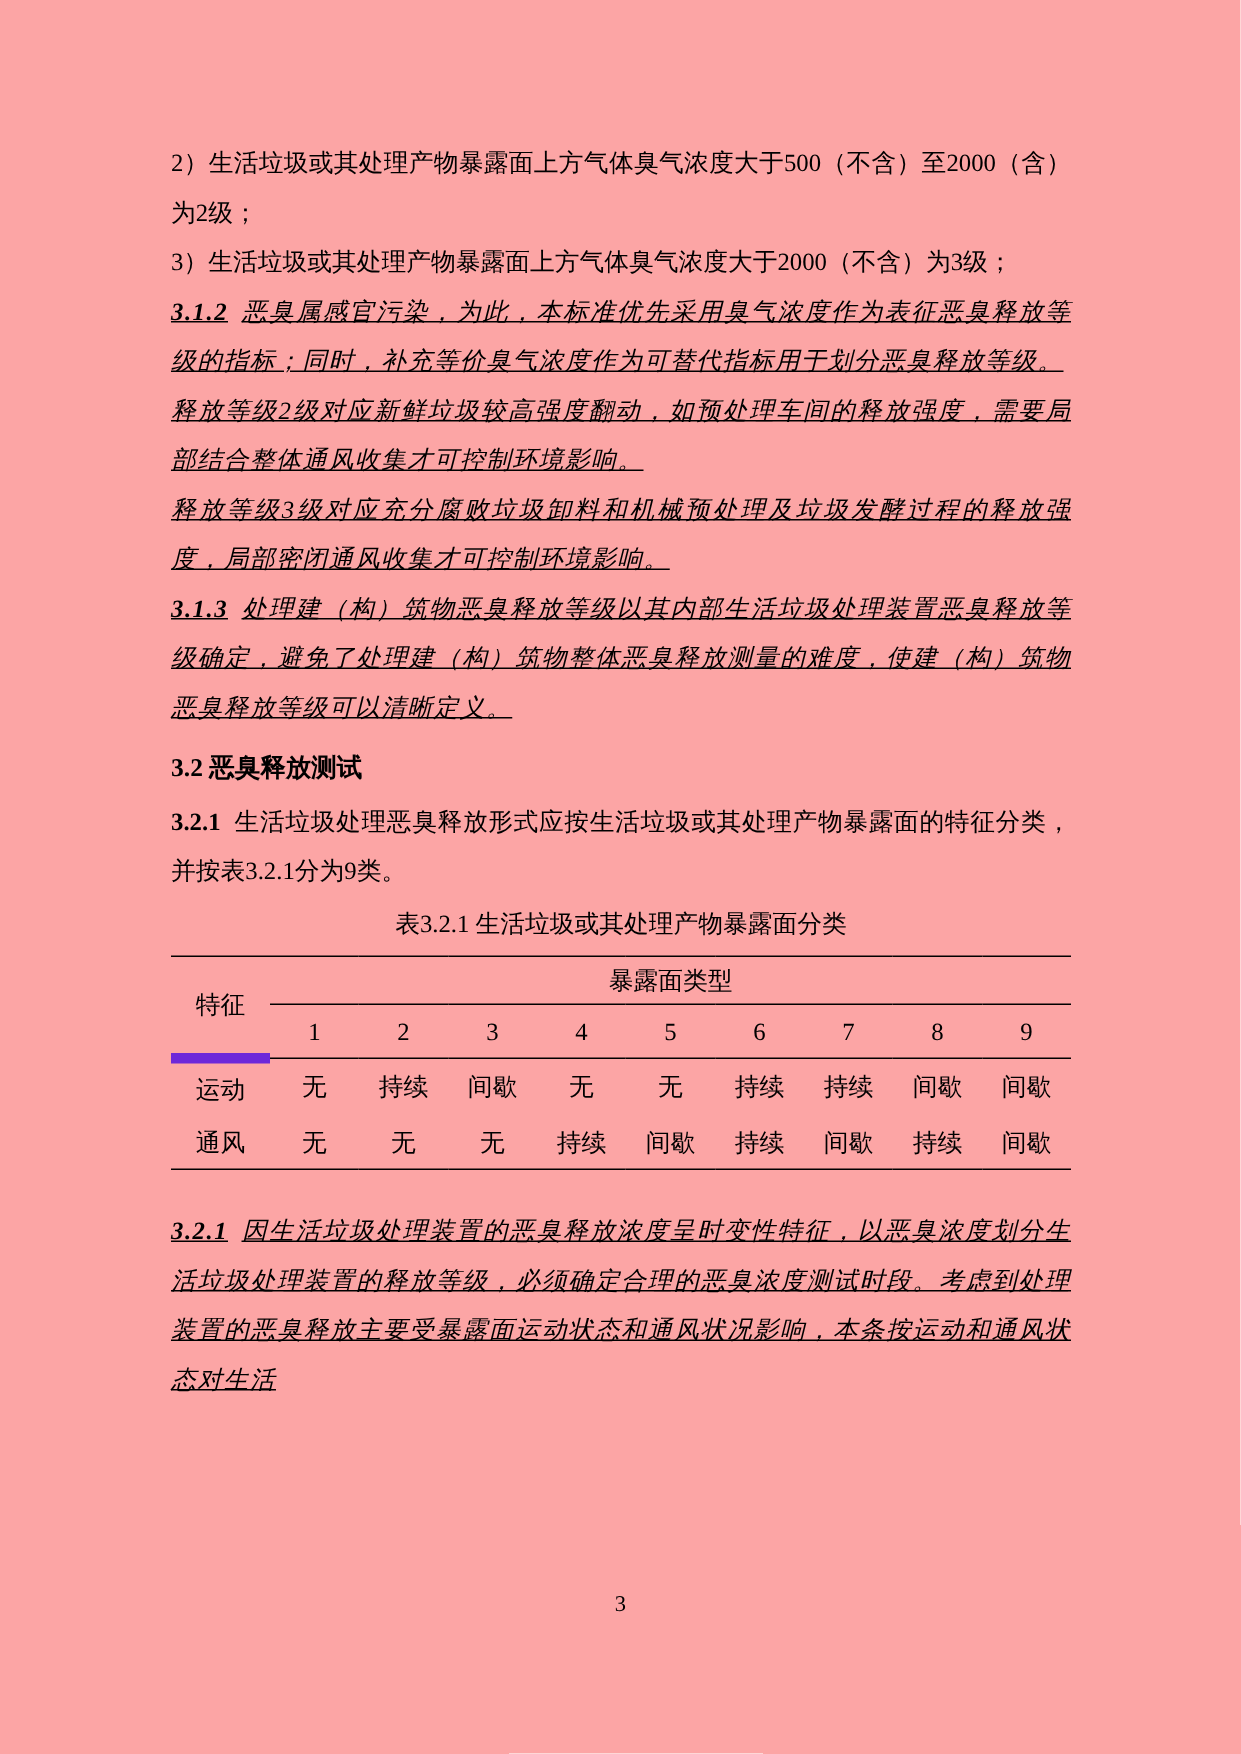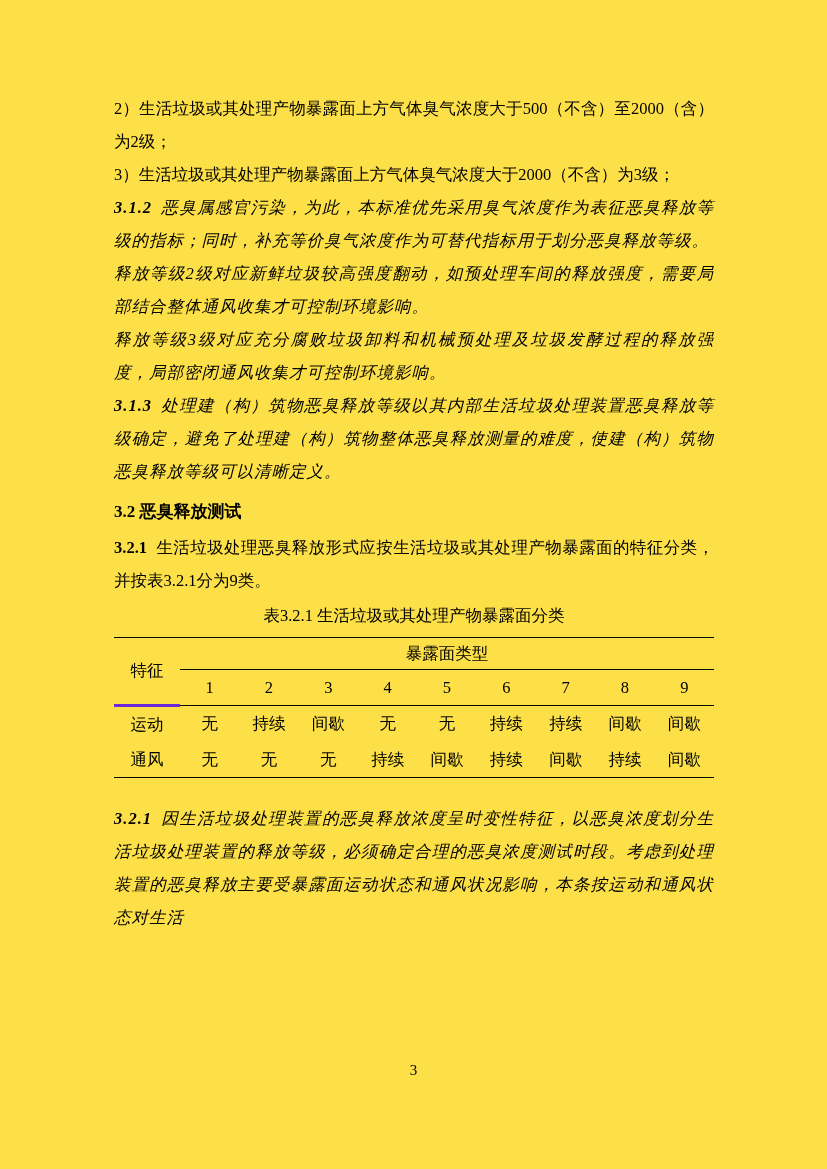--- a/index.html
+++ b/index.html
@@ -8,21 +8,21 @@
     background: #ffffff;
   }
   body {
     font-family: "Liberation Serif", "DejaVu Serif", serif;
     color: #000000;
   }
   .page {
     position: relative;
     width: 827px;
     height: 1169px;
-    background: #fde047;
+    background: #fca5a5;
     margin: 0 auto;
     overflow: hidden;
   }
   .content {
     position: absolute;
     left: 114px;
     top: 92px;
     width: 600px;
   }
   .para {
@@ -31,20 +31,21 @@
     text-align: justify;
     margin: 0;
   }
   .para .pnum {
     font-weight: bold;
     padding-right: 9px;
   }
   .para.kai {
     font-style: italic;
     letter-spacing: 1px;
+    text-decoration: underline;
   }
   .section-heading {
     font-size: 17px;
     font-weight: bold;
     text-align: left;
     line-height: 33px;
     margin: 7px 0 3px 0;
   }
   .table-caption {
     font-size: 16.5px;
@@ -63,21 +64,21 @@
   }
   table.exposure td {
     text-align: center;
     vertical-align: middle;
     padding: 0;
   }
   col.c-feature { width: 66px; }
   tr.hdr td { height: 31px; margin-top: 28px; }
   tr.nums td { height: 35px; border-bottom: 1px solid #000; }
   tr.datarow td { height: 35px; }
-  td.feature { border-bottom: 3px solid #6d28d9; }
+  td.feature { border-bottom: 7px solid #6d28d9; }
   td.type-head { border-bottom: 1px solid #000; }
   .final-para { margin-top: 24px; }
   .page-number {
     position: absolute;
     left: 0;
     top: 1060px;
     width: 100%;
     text-align: center;
     font-size: 15px;
     line-height: 20px;

